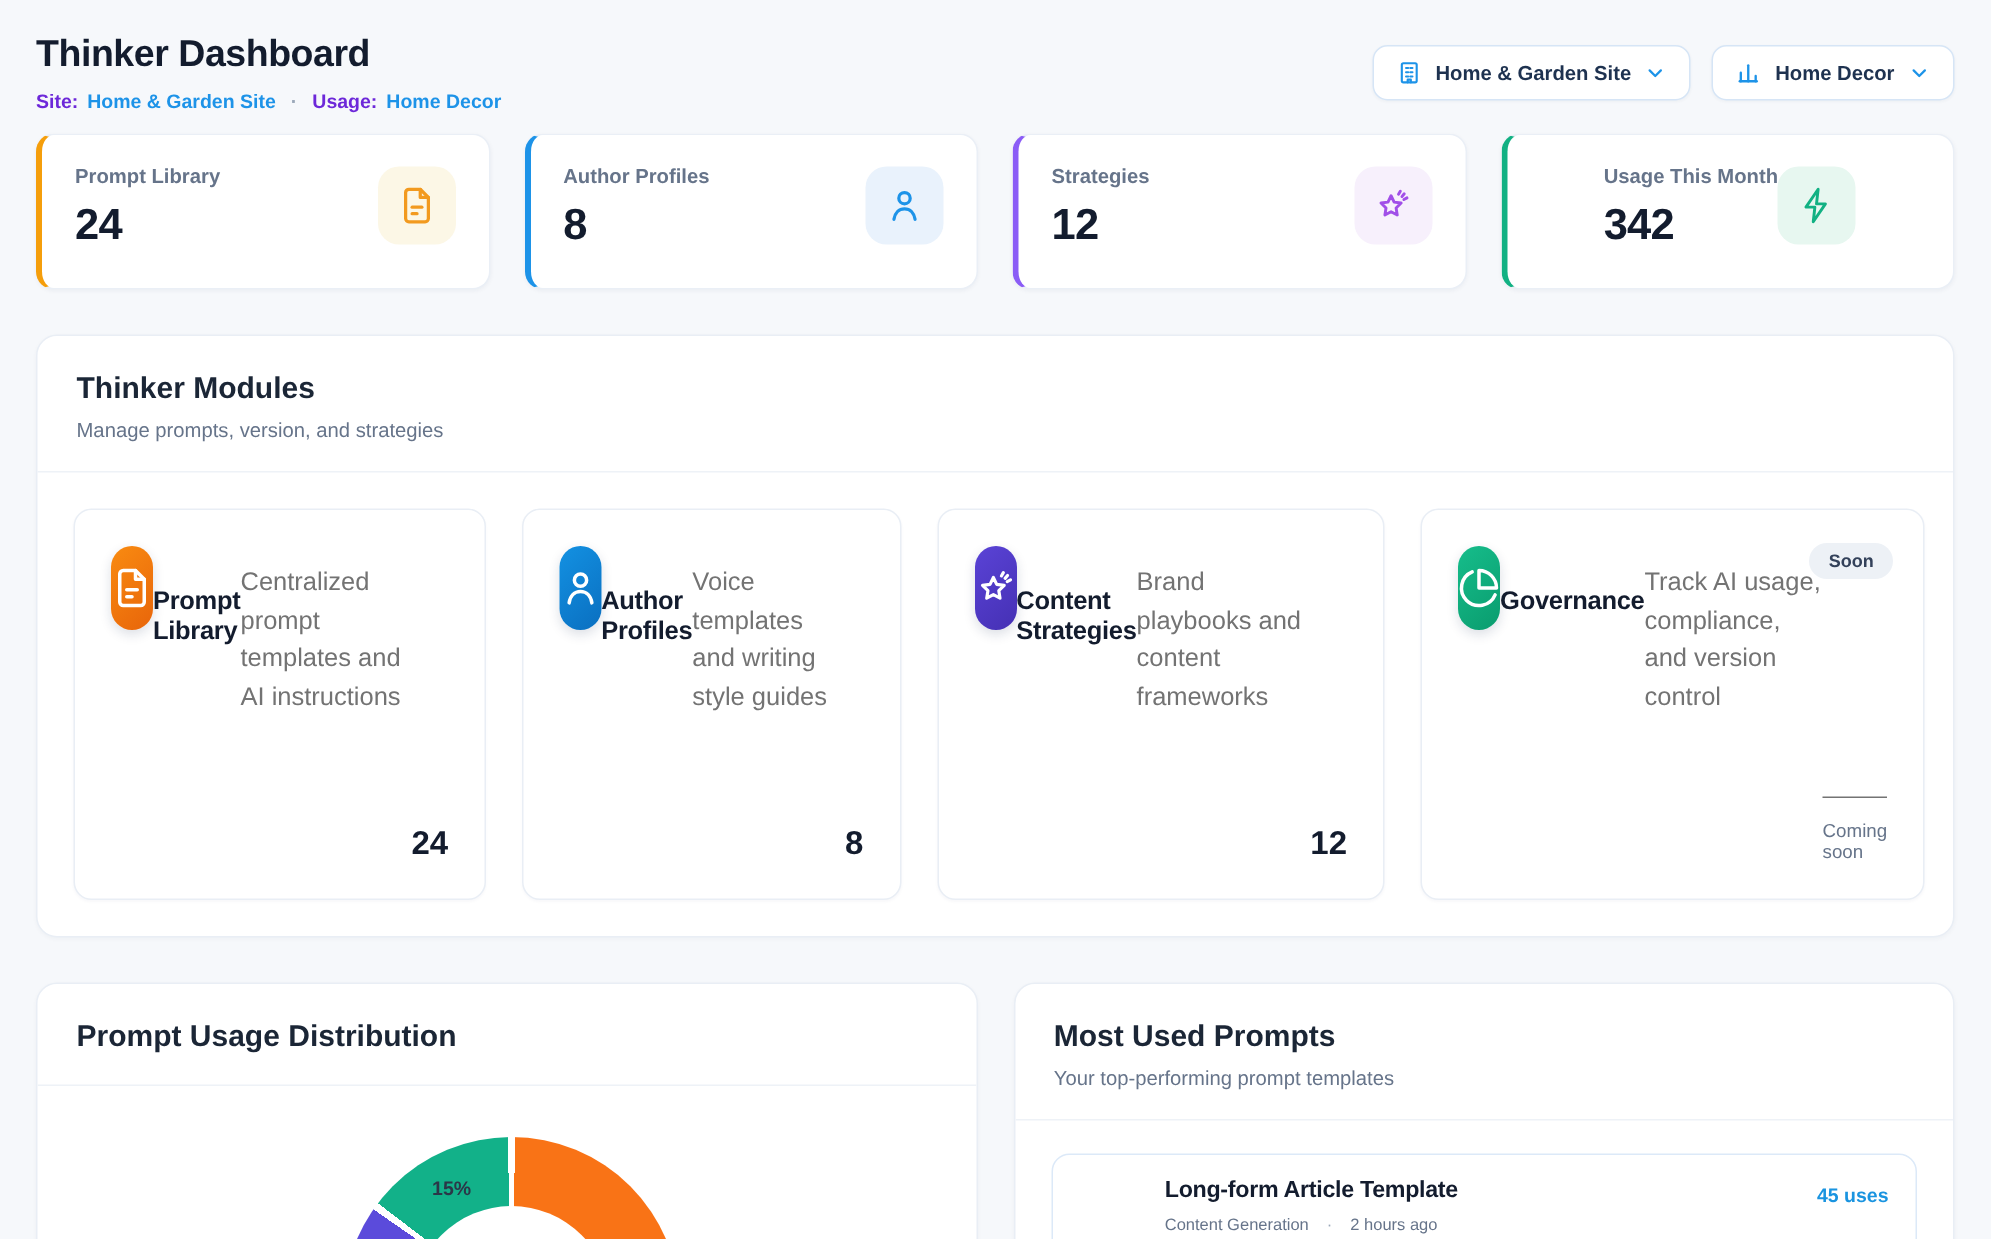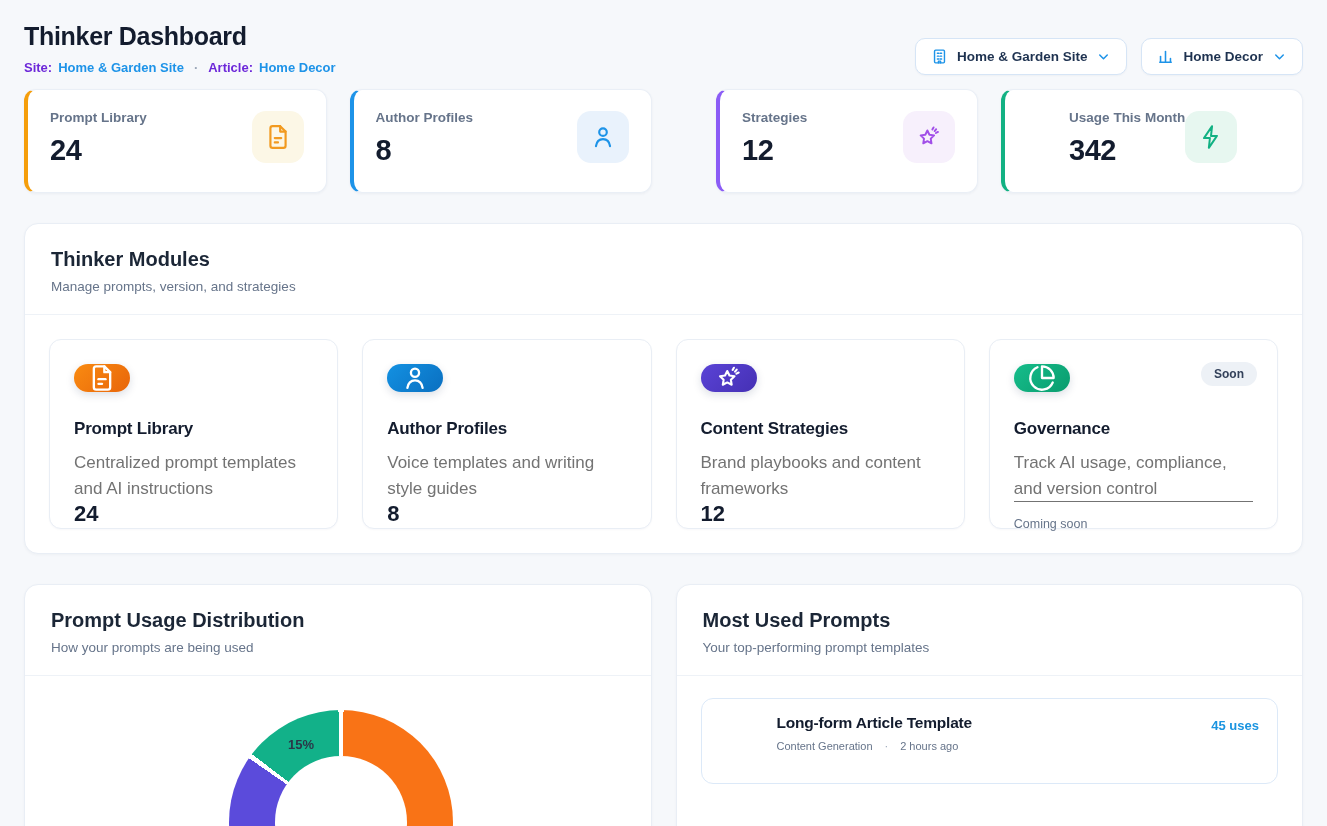--- a/index.html
+++ b/index.html
@@ -5,21 +5,21 @@
   * { box-sizing: border-box; margin: 0; padding: 0; }
   html, body { width: 1327px; height: 826px; overflow: hidden; }
   body {
     background: #f6f8fb;
     font-family: "Liberation Sans", sans-serif;
     color: #16202f;
   }
   .page { padding: 22px 24px 0 24px; }
 
   
-  .topbar { display: flex; justify-content: space-between; align-items: flex-end; margin-bottom: 14px; }
+  .topbar { display: flex; justify-content: space-between; align-items: flex-start; margin-bottom: 14px; }
   .page-title { font-size: 25px; font-weight: 800; color: #131c2e; letter-spacing: -0.3px; }
   .subtitle { margin-top: 9px; font-size: 13px; font-weight: 700; display: flex; align-items: center; gap: 6px; }
   .sub-label { color: #6d28d9; }
   .sub-link { color: #1d93e8; text-decoration: none; cursor: pointer; }
   .sub-dot { color: #9aa7b8; margin: 0 4px; }
   .topbar-right { display: flex; gap: 14px; margin-top: 8px; }
   .selector-btn {
     display: flex; align-items: center; gap: 9px;
     background: #ffffff; border: 1px solid #d6e5f6; border-radius: 10px;
     padding: 9px 15px; font-family: inherit;
@@ -49,22 +49,22 @@
     background: #fff; border: 1px solid #e9eef5; border-radius: 14px;
     box-shadow: 0 1px 3px rgba(20,40,80,.04); margin-bottom: 30px;
   }
   .card-head { padding: 24px 26px 20px 26px; border-bottom: 1px solid #eef2f7; }
   .card-title { font-size: 20px; font-weight: 700; color: #1b2636; }
   .card-sub { font-size: 13.5px; color: #66748a; margin-top: 8px; font-weight: 500; }
 
   .modules-grid { display: grid; grid-template-columns: repeat(4, 1fr); gap: 24px; padding: 24px; }
   .module-card {
     border: 1px solid #e9eef5; border-radius: 12px; background: #fff;
-    height: 190px; padding: 24px; position: relative;
-    display: flex; flex-direction: column; cursor: pointer;
+    height: 261px; padding: 24px; position: relative;
+    display: flex; flex-direction: row; cursor: pointer;
     box-shadow: 0 1px 2px rgba(20,40,80,.03);
   }
   .module-tile {
     width: 56px; height: 56px; border-radius: 15px; color: #fff;
     display: flex; align-items: center; justify-content: center;
     box-shadow: 0 3px 8px rgba(20,40,80,.15);
   }
   .module-title { font-size: 17px; font-weight: 800; color: #131c2e; margin-top: 27px; letter-spacing: -0.2px; }
   .module-desc { font-size: 17px; color: #737373; margin-top: 11px; line-height: 1.5; font-weight: 500; }
   .module-count { font-size: 22px; font-weight: 800; color: #131c2e; margin-top: auto; }
@@ -114,21 +114,21 @@
 
 <div class="page">
 
   <div class="topbar">
     <div>
       <h1 class="page-title">Thinker Dashboard</h1>
       <div class="subtitle">
         <span class="sub-label">Site:</span>
         <a class="sub-link">Home &amp; Garden Site</a>
         <span class="sub-dot">·</span>
-        <span class="sub-label">Article:</span>
+        <span class="sub-label">Usage:</span>
         <a class="sub-link">Home Decor</a>
       </div>
     </div>
     <div class="topbar-right">
       <button class="selector-btn">
         <span class="btn-icon">
           <svg width="17" height="17" viewBox="0 0 24 24" fill="none" stroke="currentColor" stroke-width="2" stroke-linecap="round" stroke-linejoin="round">
               <rect x="5" y="3" width="14" height="18" rx="1.5"></rect>
               <path d="M9 7.5h2M13 7.5h2M9 11.5h2M13 11.5h2M9 15.5h2M13 15.5h2"></path>
               <path d="M10.5 21v-2.5h3V21"></path>
@@ -183,21 +183,21 @@
         <div class="stat-value">8</div>
       </div>
       <div class="stat-tile" style="background: rgb(233, 242, 252); color: rgb(29, 147, 232);">
         <svg width="26" height="26" viewBox="0 0 24 24" fill="none" stroke="currentColor" stroke-width="2" stroke-linecap="round" stroke-linejoin="round">
             <circle cx="12" cy="7.5" r="3.5"></circle>
             <path d="M5.5 20.5c.6-4.1 3.1-6.5 6.5-6.5s5.9 2.4 6.5 6.5"></path>
           </svg>
       </div>
     </div>
 
-    <div class="stat-card" style="border-left-color: rgb(139, 92, 246); margin-left: 41px;">
+    <div class="stat-card" style="border-left-color: rgb(139, 92, 246);">
       <div>
         <div class="stat-label">Strategies</div>
         <div class="stat-value">12</div>
       </div>
       <div class="stat-tile" style="background: rgb(247, 240, 252); color: rgb(161, 79, 232);">
         <svg width="26" height="26" viewBox="0 0 24 24" fill="none" stroke="currentColor" stroke-width="1.8" stroke-linecap="round" stroke-linejoin="round">
             <path d="M10.5 6l1.9 3.9 4.3.6-3.1 3 .7 4.3-3.8-2-3.8 2 .7-4.3-3.1-3 4.3-.6z"></path>
             <path d="M16.2 3.2l-1.1 1.9"></path>
             <path d="M18.6 4.8l-1.4 1.7"></path>
             <path d="M20.3 7.3l-1.9 1"></path>
@@ -279,21 +279,20 @@
       </div>
 
     </div>
   </div>
 
   <div class="bottom-row">
 
     <div class="panel">
       <div class="card-head">
         <div class="card-title">Prompt Usage Distribution</div>
-        <div class="card-sub">How your prompts are being used</div>
       </div>
       <div class="chart-area">
         <div class="donut-wrap" id="donut-wrap">
           <div class="donut" id="donut" style="background: conic-gradient(rgb(255, 255, 255) 0deg, rgb(255, 255, 255) 1.3deg, rgb(249, 115, 22) 1.3deg, rgb(249, 115, 22) 160.7deg, rgb(255, 255, 255) 160.7deg, rgb(255, 255, 255) 162deg, rgb(255, 255, 255) 162deg, rgb(255, 255, 255) 163.3deg, rgb(29, 147, 232) 163.3deg, rgb(29, 147, 232) 250.7deg, rgb(255, 255, 255) 250.7deg, rgb(255, 255, 255) 252deg, rgb(255, 255, 255) 252deg, rgb(255, 255, 255) 253.3deg, rgb(91, 75, 219) 253.3deg, rgb(91, 75, 219) 304.7deg, rgb(255, 255, 255) 304.7deg, rgb(255, 255, 255) 306deg, rgb(255, 255, 255) 306deg, rgb(255, 255, 255) 307.3deg, rgb(18, 177, 137) 307.3deg, rgb(18, 177, 137) 358.7deg, rgb(255, 255, 255) 358.7deg, rgb(255, 255, 255) 360deg);"></div>
           <div class="donut-hole"></div>
         <span class="donut-label" style="left: 72.0488px; top: 33.5914px;">15%</span>
           </div>
       </div>
     </div>
 

